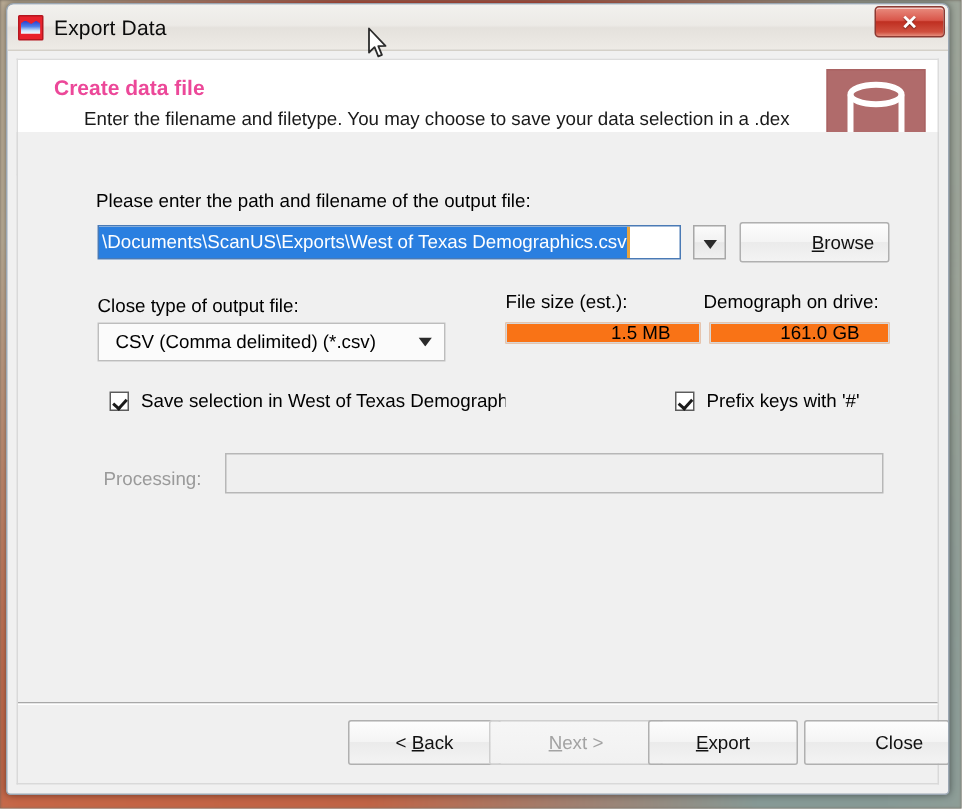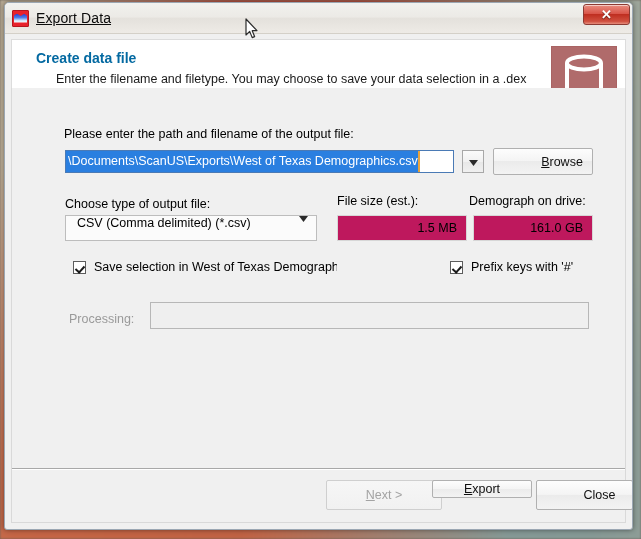--- a/index.html
+++ b/index.html
@@ -72,21 +72,20 @@
     right: 1px;
     top: 3px;
     height: 9px;
     background: linear-gradient(to bottom, #2b3fd0 0%, #4f7ee8 40%, #cfe6fa 72%, #ffffff 100%);
     clip-path: polygon(0% 22%, 22% 0%, 52% 28%, 78% 4%, 100% 26%, 100% 100%, 0% 100%);
   }
   #title-text {
     font-size: 14px;
     color: #0b0b0b;
     letter-spacing: 0.1px;
-    text-decoration: underline;
   }
   #close-button {
     position: absolute;
     right: 2px;
     top: 1px;
     width: 47px;
     height: 21px;
     border: 1px solid #8c3a33;
     border-radius: 3px;
     background: linear-gradient(to bottom, #e98d80 0%, #d9564a 45%, #bf2f21 50%, #d0503f 86%, #e68d7c 100%);
@@ -111,21 +110,21 @@
     border-bottom: 1px solid #cfcfcf;
     position: relative;
     box-sizing: border-box;
   }
   #header-title {
     position: absolute;
     left: 24px;
     top: 10px;
     font-size: 14px;
     font-weight: bold;
-    color: #0369a1;
+    color: #ec4899;
   }
   #header-desc {
     position: absolute;
     left: 44px;
     top: 31px;
     width: 480px;
     font-size: 12.5px;
     color: #1a1a1a;
     line-height: 16px;
   }
@@ -210,53 +209,53 @@
 
   
   #type-label      { left: 53px;  top: 109px; }
   #filesize-label  { left: 325px; top: 106px; }
   #available-label { left: 457px; top: 106px; }
 
   #type-select {
     position: absolute;
     left: 53px;
     top: 127px;
-    width: 252px;
+    width: 232px;
     height: 26px;
     background: #fbfbfb;
     border: 1px solid #bdbdbd;
     box-sizing: border-box;
     display: flex;
-    align-items: flex-start;
+    align-items: center;
     cursor: pointer;
   }
   #type-select-value {
     padding-left: 11px;
     font-size: 12.5px;
     color: #000;
     flex: 1;
     white-space: nowrap;
   }
   #type-select-arrow {
     width: 26px;
     display: flex;
     align-items: center;
     justify-content: center;
   }
 
   .readonly-box {
     position: absolute;
-    height: 26px;
-    background: #be185d;
+    height: 14px;
+    background: #f97316;
     border: 1px solid #d7d7d7;
     box-sizing: border-box;
     display: flex;
     align-items: center;
     justify-content: flex-end;
-    padding-right: 9px;
+    padding-right: 19px;
     font-size: 12.5px;
     color: #000;
   }
   #filesize-box  { left: 325px; top: 127px; width: 130px; }
   #available-box { left: 461px; top: 127px; width: 120px; }
 
   
   .checkbox-row {
     position: absolute;
     display: flex;
@@ -344,21 +343,21 @@
     white-space: nowrap;
   }
   .dlg-button.disabled {
     color: #a3a3a3;
     border-color: #cfcfcf;
     background: linear-gradient(to bottom, #f6f6f6 0%, #f1f1f1 100%);
     cursor: default;
   }
   #back-button   { left: 220px; top: 0; width: 102px; height: 30px; }
   #next-button   { left: 314px; top: 0; width: 116px; height: 30px; }
-  #export-button { left: 420px; top: 0; width: 100px; height: 18px; }
+  #export-button { left: 420px; top: 0; width: 100px; height: 30px; }
   #close-dlg-button { left: 524px; top: 0; width: 97px; height: 30px; padding-left: 30px; }
 
   .accel { text-decoration: underline; }
 
   
   #mouse-cursor {
     position: absolute;
     left: 245px;
     top: 18px;
     width: 14px;
@@ -403,21 +402,21 @@
         <svg width="9" height="6" viewBox="0 0 9 6">
             <path d="M0 0 L9 0 L4.5 6 Z" fill="#2a2a2a"></path>
           </svg>
       </span>
     </div>
 
     <div class="dlg-button" id="browse-button">
       <span><span class="accel">B</span><span>rowse</span></span>
     </div>
 
-    <div class="field-label" id="type-label">Choose type of output file:</div>
+    <div class="field-label" id="type-label">Close type of output file:</div>
 
     <div id="type-select">
       <span id="type-select-value">CSV (Comma delimited) (*.csv)</span>
       <span id="type-select-arrow">
         <svg width="9" height="6" viewBox="0 0 9 6">
             <path d="M0 0 L9 0 L4.5 6 Z" fill="#2a2a2a"></path>
           </svg>
       </span>
     </div>
 
@@ -436,20 +435,23 @@
       <span class="checkbox-box"></span>
       <span class="checkbox-label">Prefix keys with '#'</span>
     </div>
 
     <div class="field-label" id="processing-label">Processing:</div>
     <div id="processing-bar"></div>
 
     <div id="footer-divider"></div>
 
     <div id="footer-buttons">
+      <div class="dlg-button" id="back-button">
+        <span>&lt;&nbsp;<span class="accel">B</span><span>ack</span></span>
+      </div>
       <div class="dlg-button disabled" id="next-button">
         <span><span class="accel">N</span><span>ext</span>&nbsp;&gt;</span>
       </div>
       <div class="dlg-button" id="export-button">
         <span><span class="accel">E</span><span>xport</span></span>
       </div>
       <div class="dlg-button" id="close-dlg-button">Close</div>
     </div>
 
   </div>

